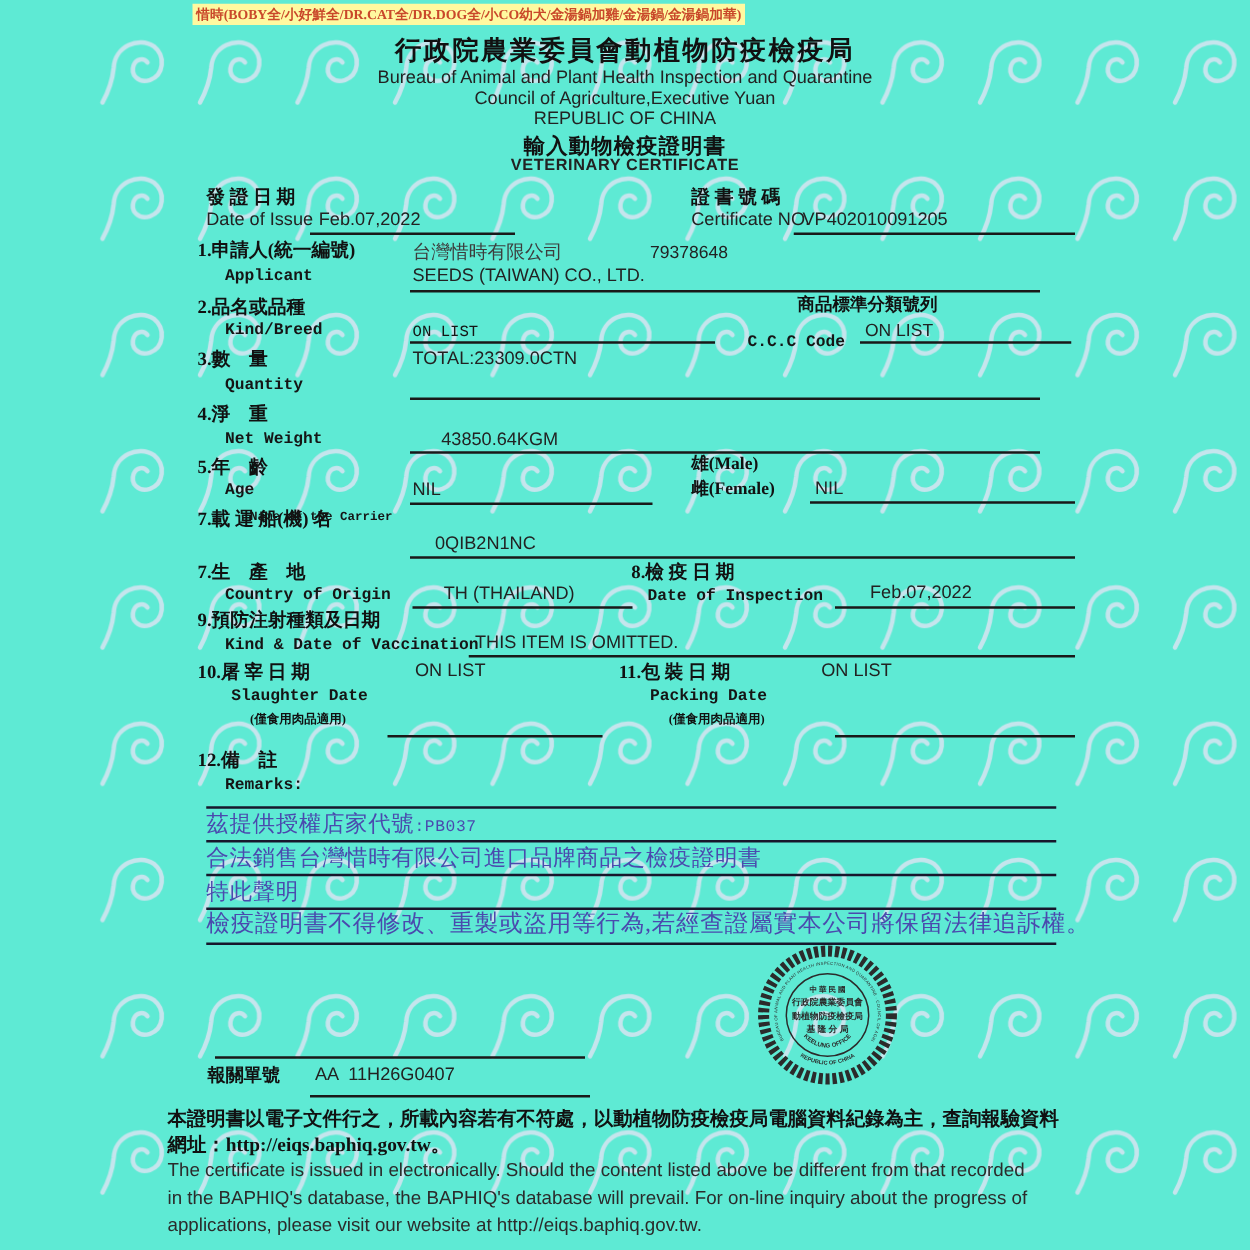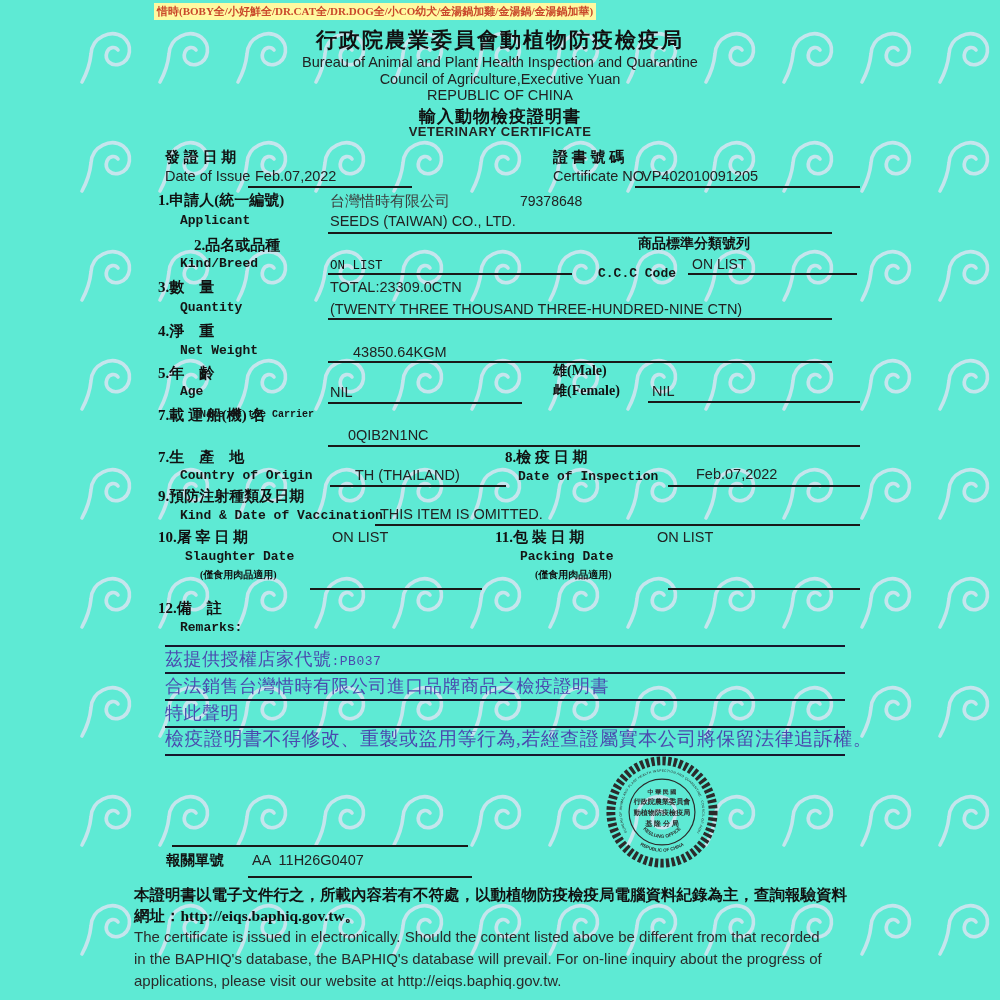--- a/index.html
+++ b/index.html
@@ -58,33 +58,32 @@
     <div class="rule" style="left:248px;top:186px;width:164px;"></div>
     <div class="rule" style="left:635px;top:186px;width:225px;"></div>
 
     <div class="abs zh" style="left:158px;top:191px;font-size:15px;">1.申請人(統一編號)</div>
     <div class="abs zh-lt" style="left:330px;top:192px;font-size:15px;">台灣惜時有限公司</div>
     <div class="abs val" style="left:520px;top:193px;font-size:14px;">79378648</div>
     <div class="abs mono" style="left:180px;top:213px;font-size:13px;">Applicant</div>
     <div class="abs val" style="left:330px;top:213px;font-size:14.5px;">SEEDS (TAIWAN) CO., LTD.</div>
     <div class="rule" style="left:328px;top:232px;width:504px;"></div>
 
-    <div class="abs zh" style="left:158px;top:236px;font-size:15px;margin-left:36px;">2.品名或品種</div>
+    <div class="abs zh" style="left:158px;top:236px;font-size:15px;">2.品名或品種</div>
     <div class="abs zh" style="left:638px;top:235px;font-size:14px;">商品標準分類號列</div>
     <div class="abs mono" style="left:180px;top:256px;font-size:13px;">Kind/Breed</div>
     <div class="abs mono" style="left:330px;top:259px;font-size:12.5px;font-weight:normal;">ON LIST</div>
     <div class="abs mono" style="left:598px;top:256px;font-size:13px;margin-top:10px;">C.C.C Code</div>
     <div class="abs val" style="left:692px;top:256px;font-size:14px;">ON LIST</div>
     <div class="rule" style="left:328px;top:273px;width:244px;"></div>
     <div class="rule" style="left:688px;top:273px;width:169px;"></div>
 
     <div class="abs zh" style="left:158px;top:278px;font-size:15px;">3.數　量</div>
     <div class="abs val" style="left:330px;top:279px;font-size:14.5px;text-align:center;">TOTAL:23309.0CTN</div>
     <div class="abs mono" style="left:180px;top:300px;font-size:13px;">Quantity</div>
-    <div class="abs val" style="left:330px;top:301px;font-size:14.5px;">(TWENTY THREE THOUSAND THREE-HUNDRED-NINE CTN)</div>
     <div class="rule" style="left:328px;top:318px;width:504px;"></div>
 
     <div class="abs zh" style="left:158px;top:322px;font-size:15px;">4.淨　重</div>
     <div class="abs mono" style="left:180px;top:343px;font-size:13px;">Net Weight</div>
     <div class="abs val" style="left:330px;top:344px;font-size:14.5px;margin-left:23px;">43850.64KGM</div>
     <div class="rule" style="left:328px;top:361px;width:504px;"></div>
 
     <div class="abs zh" style="left:158px;top:364px;font-size:15px;">5.年　齡</div>
     <div class="abs zh" style="left:553px;top:362px;font-size:14px;">雄(Male)</div>
     <div class="abs mono" style="left:180px;top:384px;font-size:13px;">Age</div>

